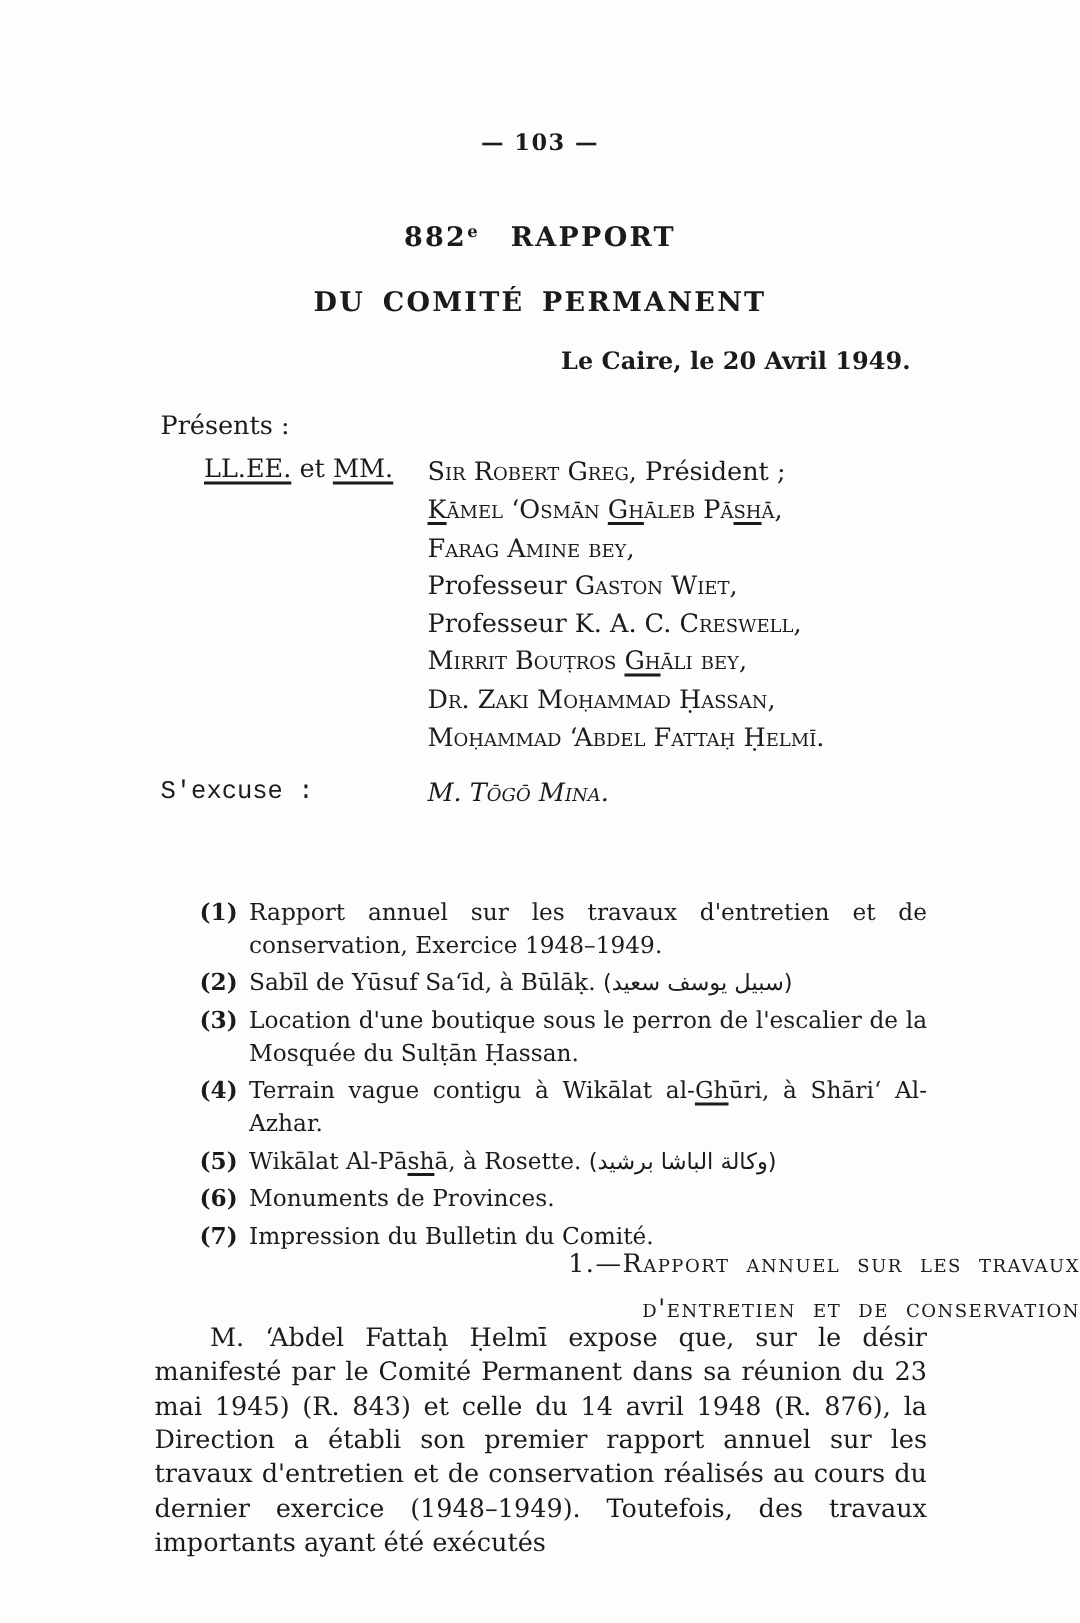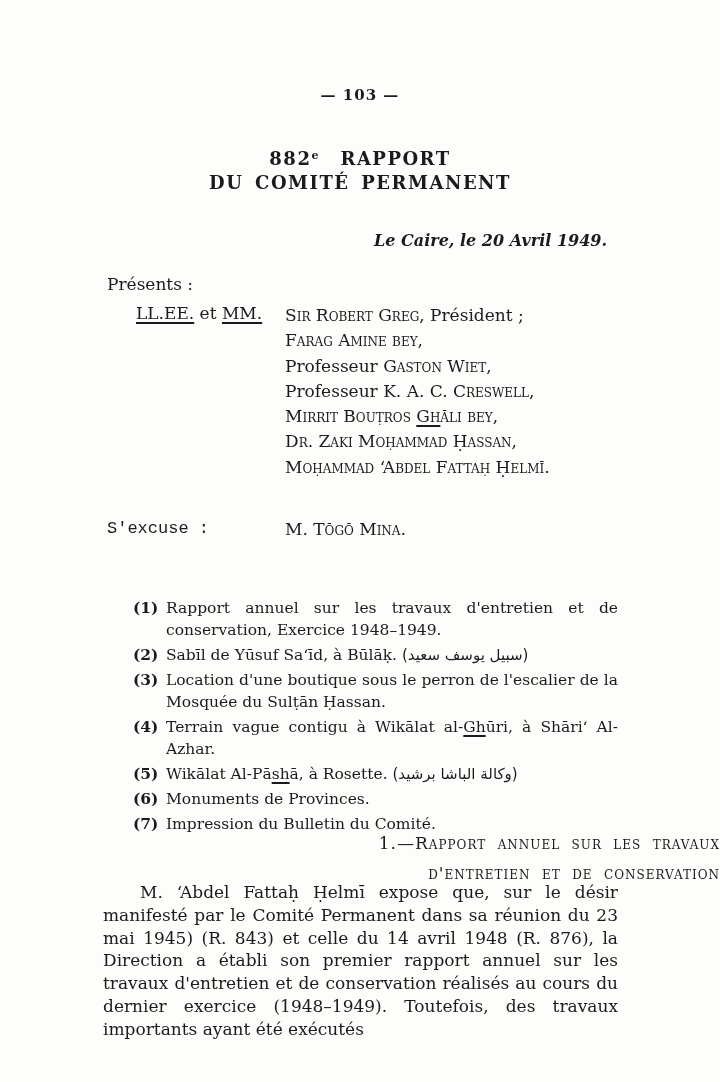--- a/index.html
+++ b/index.html
@@ -14,38 +14,38 @@
   .ar { font-family:"DejaVu Sans","Liberation Sans",sans-serif; direction:rtl; unicode-bidi:isolate; font-size:15px; }
 
   .pageno {
     position:absolute; top:86px; left:0; right:0; text-align:center;
     font-size:15px; font-weight:bold; letter-spacing:1px;
   }
   .title-block { position:absolute; top:148px; left:0; right:0; text-align:center; }
   .title-line1 { font-size:18px; font-weight:bold; letter-spacing:1.5px; }
   .title-line1 sup { font-size:11px; vertical-align:6px; letter-spacing:0; }
   .title-word { margin-left:22px; }
-  .title-line2 { margin-top:3px; font-size:18px; font-weight:bold; letter-spacing:1.5px; word-spacing:4px; }
+  .title-line2 { margin-top:22px; font-size:18px; font-weight:bold; letter-spacing:1.5px; word-spacing:4px; }
 
   .dateline {
     position:absolute; top:231px; left:0; right:113px; text-align:right;
-    font-size:16px; font-weight:bold; font-style:italic;
+    font-size:16px; font-weight:bold; 
   }
 
   .presents-label {
     position:absolute; top:274px; left:107px; font-size:17px;
   }
   .attendance { position:absolute; top:303px; left:103px; right:100px; font-size:17px; }
   .att-prefix { position:absolute; left:33px; top:0; white-space:nowrap; }
   .attendee-list { margin-left:182px; }
   .attendee-line { line-height:25.3px; white-space:nowrap; }
 
   .excuse-row { position:absolute; top:519px; left:103px; right:100px; font-size:17px; }
   .excuse-label { position:absolute; left:4px; top:0;font-family:Liberation Mono, monospace; }
-  .excused-name { margin-left:182px; }
+  .excused-name { margin-left:182px;font-style:italic; }
 
   .sommaire-heading {
     position:absolute; top:562px; left:0; right:0; text-align:center;
     font-size:12.5px; font-weight:bold; letter-spacing:1.5px;
   }
   .sommaire-list { position:absolute; top:597px; left:133px; right:102px; font-size:15.5px; }
   .som-item { display:flex; margin-bottom:3px; }
   .som-num { flex:0 0 33px; line-height:22px; font-weight:bold; }
   .som-text { flex:1; line-height:22px; text-align:justify; }
 
@@ -72,20 +72,21 @@
   </div>
 
   <div class="dateline">Le Caire, le 20 Avril 1949.</div>
 
   <div class="presents-label">Présents :</div>
 
   <div class="attendance">
     <span class="att-prefix"><span class="u">LL.EE.</span><span class=""> et </span><span class="u">MM.</span></span>
     <div class="attendee-list">
         <div class="attendee-line"><span class="sc">Sir Robert Greg</span><span class="">, Président ;</span></div>
+        <div class="attendee-line"><span class="sc u">K</span><span class="sc">āmel ʻOsmān </span><span class="sc u">Gh</span><span class="sc">āleb Pā</span><span class="sc u">sh</span><span class="sc">ā,</span></div>
         <div class="attendee-line"><span class="sc">Farag Amine bey,</span></div>
         <div class="attendee-line"><span class="">Professeur </span><span class="sc">Gaston Wiet,</span></div>
         <div class="attendee-line"><span class="">Professeur K. A. C. </span><span class="sc">Creswell,</span></div>
         <div class="attendee-line"><span class="sc">Mirrit Bouṭros </span><span class="sc u">Gh</span><span class="sc">āli bey,</span></div>
         <div class="attendee-line"><span class="sc">Dr. Zaki Moḥammad Ḥassan,</span></div>
         <div class="attendee-line"><span class="sc">Moḥammad ʻAbdel Fattaḥ Ḥelmī.</span></div>
       </div>
   </div>
 
   <div class="excuse-row">

